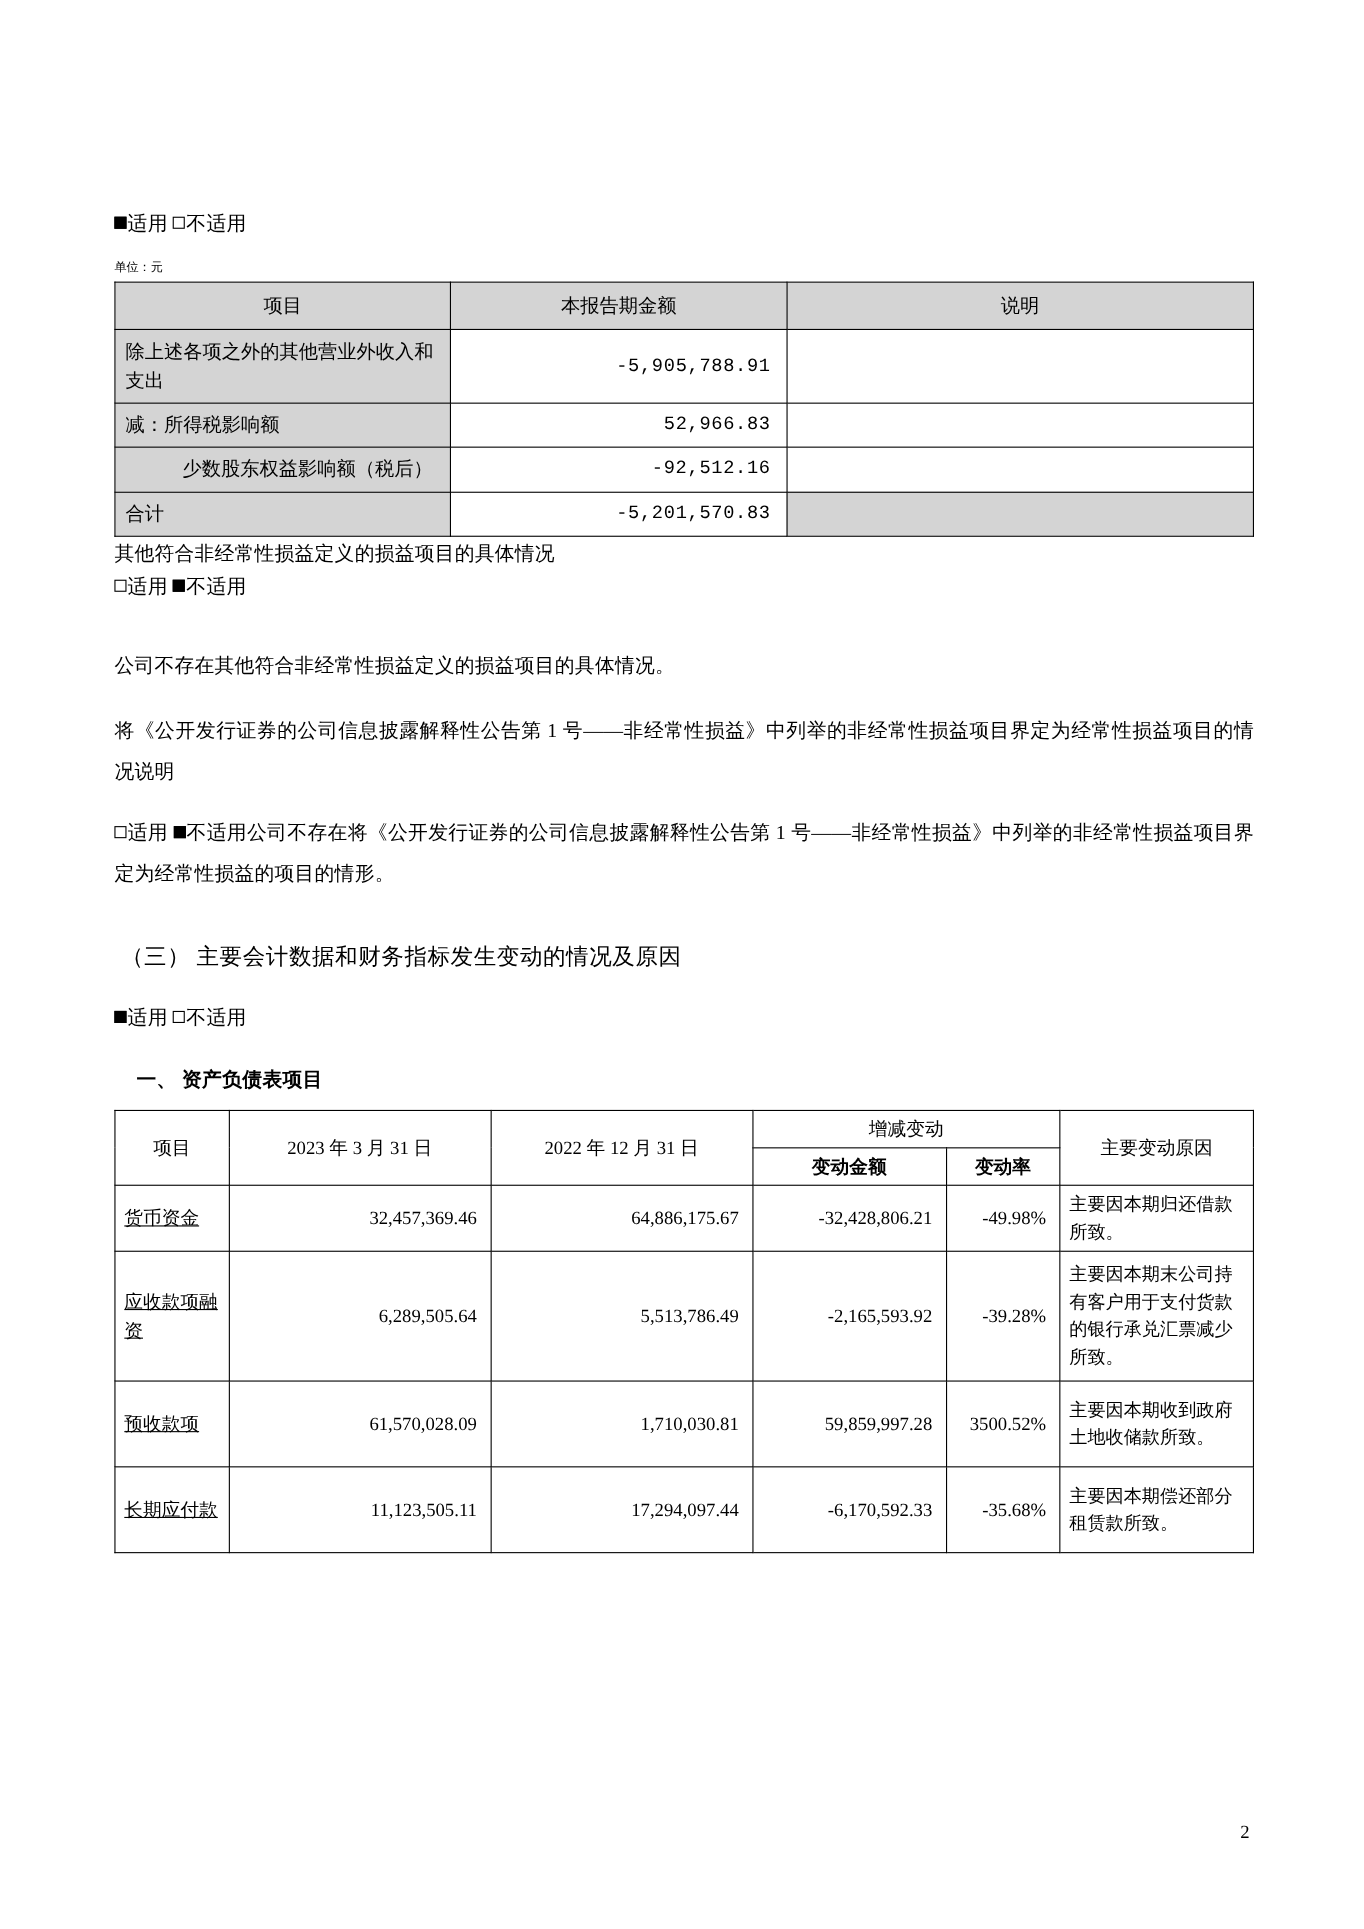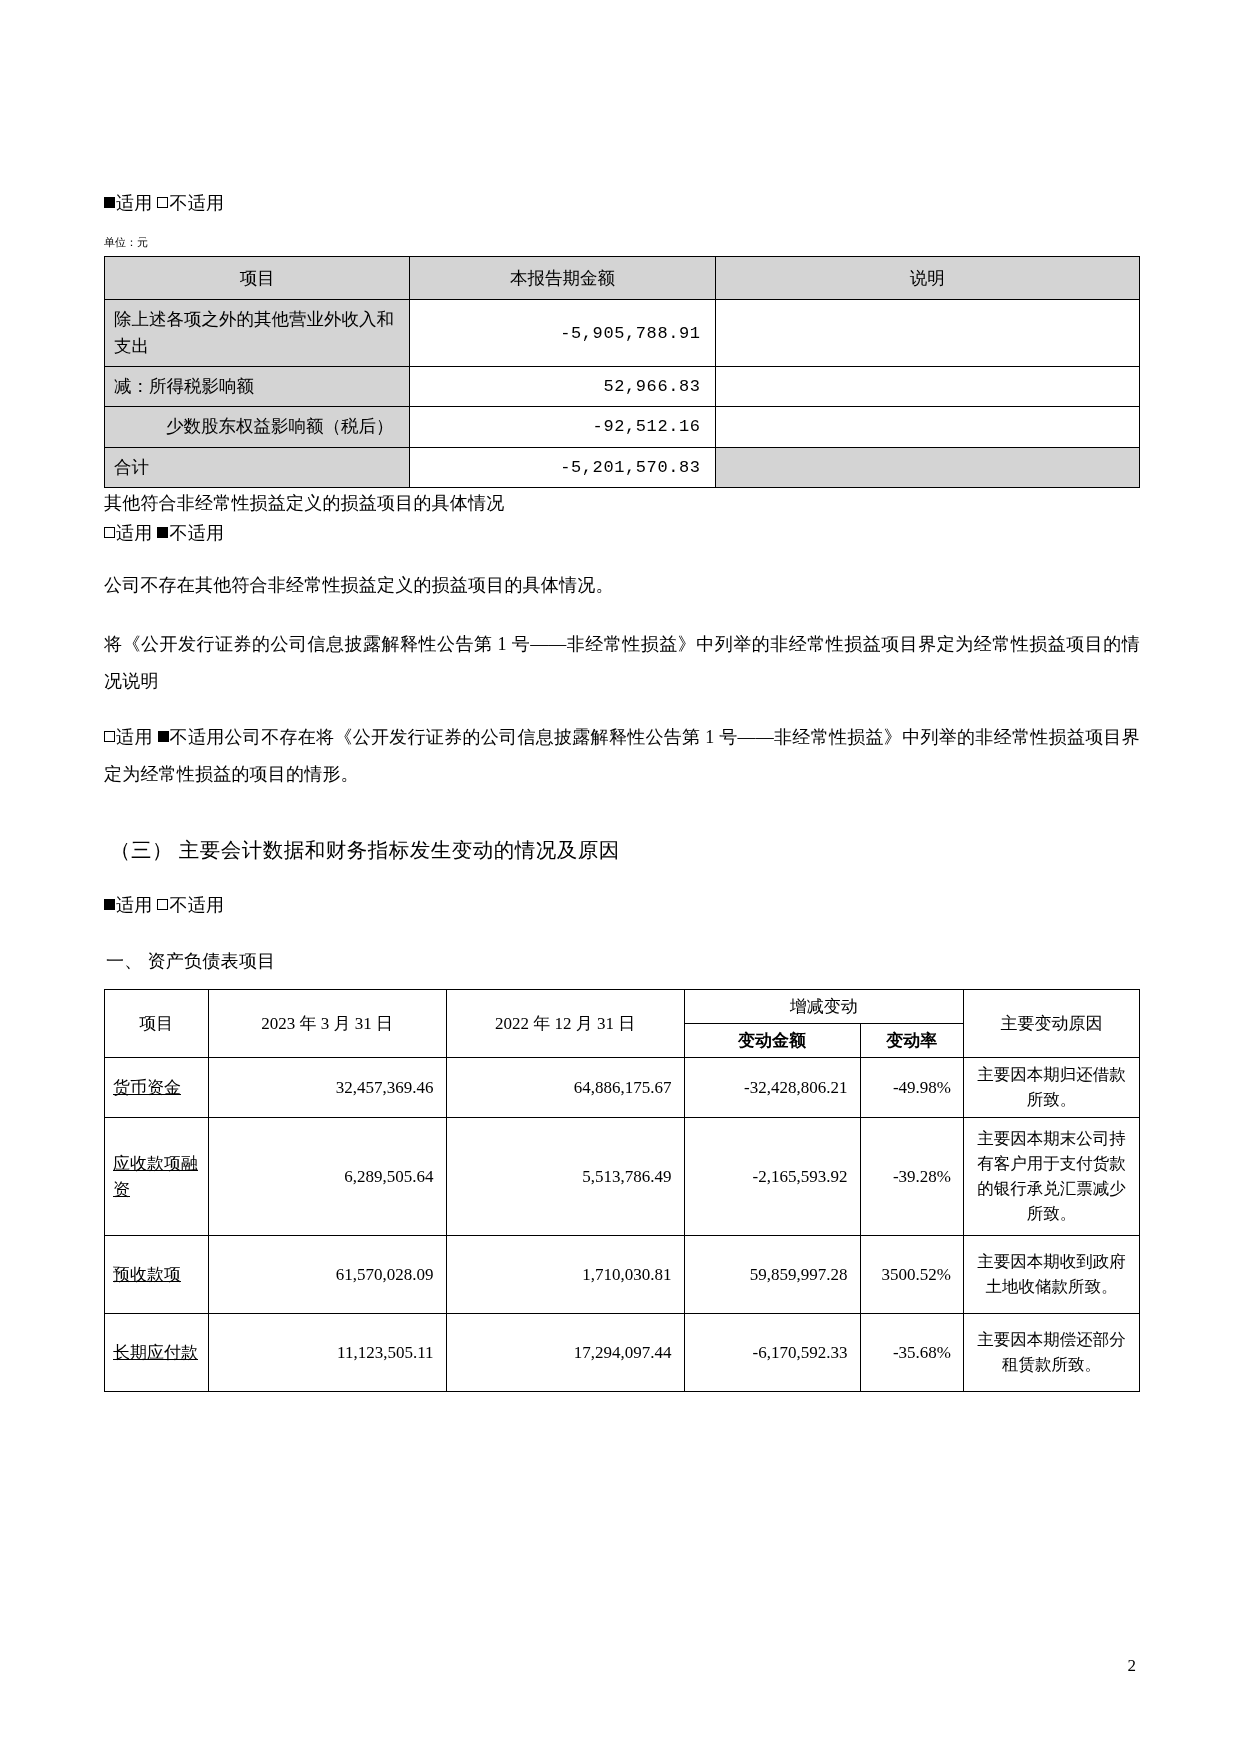--- a/index.html
+++ b/index.html
@@ -61,22 +61,23 @@
     box-sizing: border-box;
     vertical-align: 1px;
     margin-right: 1px;
   }
   .box-filled {
     background: #000;
     border-color: #000;
   }
   .sub-head {
     font-size: 18px;
-    margin: 0 0 16px 2px;
+    margin: 0 0 16px 20px;
     letter-spacing: 0.3px;
+    font-weight: bold;
   }
 
   
   table.t1 {
     border-collapse: collapse;
     width: 100%;
     table-layout: fixed;
     margin-bottom: 2px;
   }
   table.t1 th, table.t1 td {
@@ -136,21 +137,21 @@
     text-align: left;
     line-height: 1.5;
     text-decoration: underline;
   }
   table.t2 td.num {
     text-align: right;
     padding-right: 12px;
     white-space: nowrap;
   }
   table.t2 td.reason {
-    text-align: center;
+    text-align: left;
     line-height: 1.5;
     font-size: 16.5px;
   }
 
   .pagenum {
     position: absolute;
     right: 104px;
     bottom: 78px;
     font-size: 17px;
   }
@@ -203,21 +204,21 @@
       </tr>
     </tbody>
   </table>
 
   <div class="para-tight">其他符合非经常性损益定义的损益项目的具体情况</div>
 
   <div class="applic" style="margin-top:4px">
     <span class="box-empty"></span><span>适用 </span><span class="box-filled"></span><span>不适用</span>
   </div>
 
-  <div class="para" style="margin-top:20px">公司不存在其他符合非经常性损益定义的损益项目的具体情况。</div>
+  <div class="para" style="margin-top:40px">公司不存在其他符合非经常性损益定义的损益项目的具体情况。</div>
 
   <div class="para" style="margin-top:22px">将《公开发行证券的公司信息披露解释性公告第 1 号——非经常性损益》中列举的非经常性损益项目界定为经常性损益项目的情况说明</div>
 
   <div class="para" style="margin-top:16px">
     <span class="box-empty"></span><span>适用 </span><span class="box-filled"></span><span>不适用公司不存在将《公开发行证券的公司信息披露解释性公告第 1 号——非经常性损益》中列举的非经常性损益项目界定为经常性损益的项目的情形。</span>
   </div>
 
   <div class="h-sect" style="margin-top:42px">（三） 主要会计数据和财务指标发生变动的情况及原因</div>
 
   <div class="applic">

